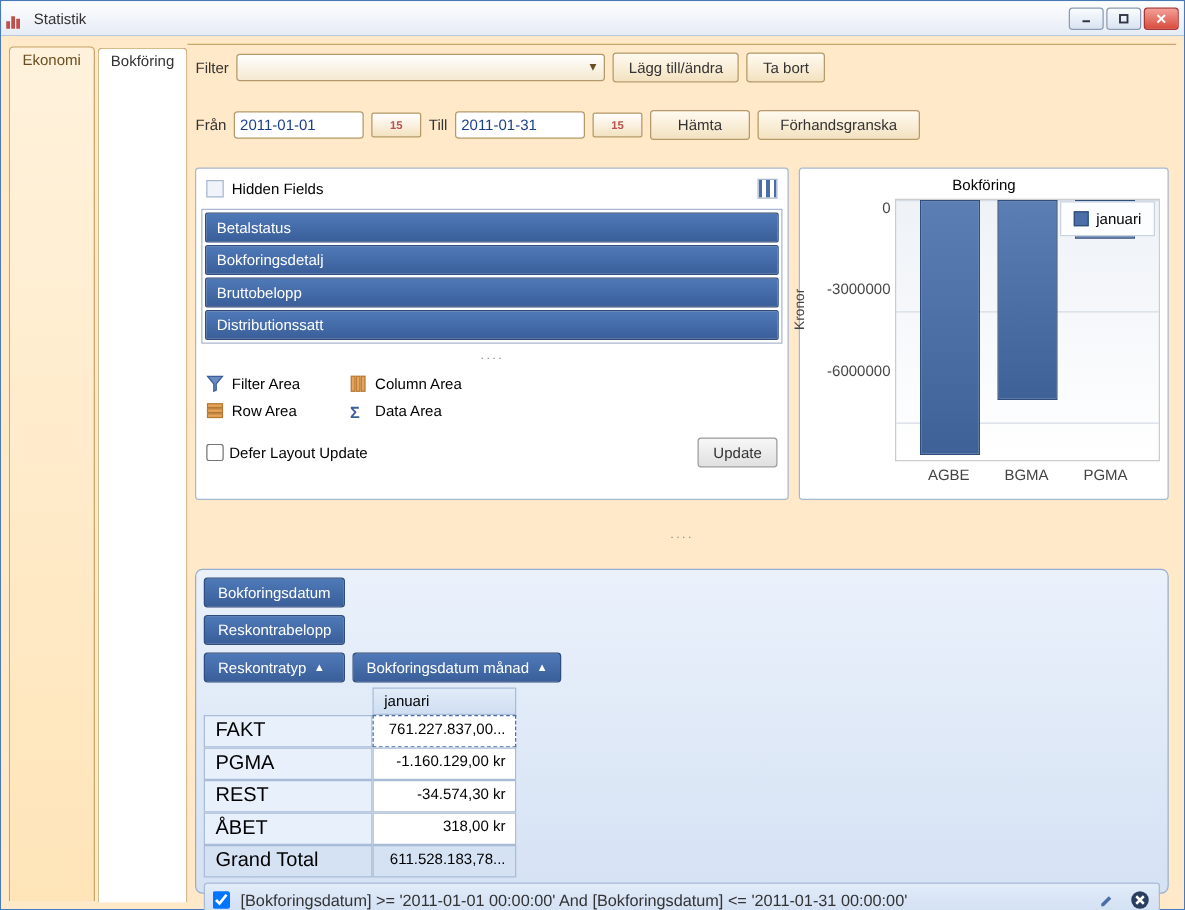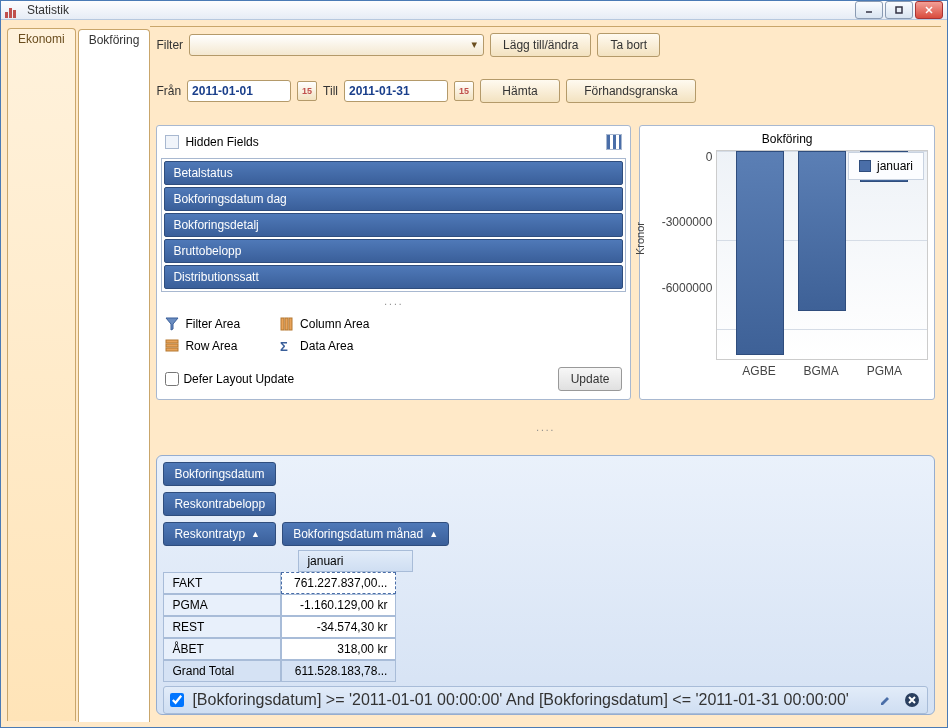--- a/index.html
+++ b/index.html
@@ -19,22 +19,22 @@
 .tabs { display:flex; gap:2px; padding-top:2px;}
 .tab { padding:3px 10px; border:1px solid #c9a66b; border-bottom:none; border-radius:4px 4px 0 0; background:linear-gradient(#fff2dc,#ffe4b8); cursor:pointer; color:#6b4e1f;}
 .tab.active { background:#fff; border-color:#c9a66b; color:#333; position:relative; top:1px;}
 .tabpanel { flex:1; background:#ffe9c8; border-top:1px solid #c9a66b; padding:6px; display:flex; flex-direction:column; gap:22px;}
 
 .filterrow, .daterow { display:flex; align-items:center; gap:6px; }
 .lbl { color:#333; }
 .combo { width:295px; height:22px; border:1px solid #b49a6a; border-radius:3px; background:linear-gradient(#fff,#f4e8d0); position:relative;}
 .combo::after{content:"▾"; position:absolute; right:6px; top:3px; color:#6b4e1f; font-size:11px;}
 .btn { height:24px; padding:0 12px; border:1px solid #b49a6a; border-radius:3px; background:linear-gradient(#fffaf0,#f3e2c0); cursor:pointer; color:#333;}
-.dateinput { width:104px; height:22px; border:1px solid #b49a6a; border-radius:3px; background:#fff; padding:0 4px; color:#1a3f8b;font-weight:bold;}
-.calicon { width:20px; height:20px; border:1px solid #b49a6a; background:linear-gradient(#fff,#f3e2c0); border-radius:2px; display:flex; align-items:center; justify-content:center; cursor:pointer; font-size:9px; color:#c0504d; font-weight:bold;}
+.dateinput { width:104px; height:22px; border:1px solid #b49a6a; border-radius:3px; background:#fff; padding:0 4px; color:#1a3f8b;}
+.calicon { width:40px; height:20px; border:1px solid #b49a6a; background:linear-gradient(#fff,#f3e2c0); border-radius:2px; display:flex; align-items:center; justify-content:center; cursor:pointer; font-size:9px; color:#c0504d; font-weight:bold;}
 
 .middle { flex:1; display:flex; gap:8px; }
 .leftpanel { width:475px; background:#fff; border:1px solid #a8b8d0; border-radius:3px; padding:4px; display:flex; flex-direction:column; gap:4px; }
 .hfhead { display:flex; align-items:center; gap:6px; padding:4px; }
 .hfhead .grip{width:14px;height:14px;border:1px solid #a8b8d0;background:#f0f4fa;}
 .fieldlist { border:1px solid #a8b8d0; max-height:160px; overflow:hidden; display:flex; flex-direction:column; gap:2px; padding:2px; background:#fff;}
 .fielditem { background:linear-gradient(#4f79b8,#3a5f9a); color:#fff; padding:4px 8px; border:1px solid #2f4d7d; border-radius:2px; cursor:grab; font-size:12px;}
 .areas { display:flex; gap:40px; padding:6px 4px; }
 .areacol { display:flex; flex-direction:column; gap:8px;}
 .area { display:flex; align-items:center; gap:6px; font-size:12px;}
@@ -55,28 +55,28 @@
 .bar { width:48px; background:linear-gradient(#5b7fb5,#3e6197); border:1px solid #2f4d7d;}
 .xaxis { display:flex; justify-content:space-around; padding:4px 12px 0; font-size:11px; color:#444; margin-left:70px;}
 .legend { position:absolute; right:4px; top:20px; border:1px solid #c8d2e0; background:#fcfdff; padding:6px 10px; display:flex; align-items:center; gap:6px; font-size:11px;}
 .legend .sw{width:12px;height:12px;background:#4a6ea8;border:1px solid #2f4d7d;}
 
 .bottom { height:260px; background:linear-gradient(#eaf1fb,#d5e2f4); border:1px solid #95add0; border-radius:6px; padding:6px; display:flex; flex-direction:column; gap:4px;}
 .chip { background:linear-gradient(#4f79b8,#3a5f9a); color:#fff; padding:4px 10px; border:1px solid #2f4d7d; border-radius:3px; font-size:12px; display:flex; align-items:center; gap:6px;}
 .chip .arr{font-size:9px;}
 .pivotrow { display:flex; }
 .colheader { background:linear-gradient(#e2ecf9,#cfdef2); border:1px solid #a8bcd8; padding:3px 8px; width:115px; font-size:12px;}
-.rowheader { width:118px; border:1px solid #a8bcd8; padding:3px 8px; background:#e8f0fb; font-size:12px;}
+.rowheader { width:135px; border:1px solid #a8bcd8; padding:3px 8px; background:#e8f0fb; font-size:16px;}
 .rowheader.gt{background:#d5e2f4; font-weight:normal;}
 .cell { width:115px; border:1px solid #a8bcd8; padding:3px 8px; text-align:right; background:#fff; font-size:12px;}
 .cell.gt{background:#d5e2f4;}
 .cell.first{border:1px dashed #4a6ea8;}
 .filterbar { display:flex; align-items:center; gap:8px; background:linear-gradient(#e2ecf9,#cfdef2); border:1px solid #a8bcd8; border-radius:3px; padding:4px 6px; margin-top:auto;}
 .filterbar input[type=checkbox]{width:14px;height:14px;}
-.filterbar .txt{flex:1; color:#333; font-size:16px;}
+.filterbar .txt{flex:1; color:#333; font-size:13px;}
 .filterbar .ibtn{width:18px;height:18px;cursor:pointer; display:flex;align-items:center;justify-content:center;}
 
 .dots{color:#888;letter-spacing:2px;text-align:center;font-size:10px;}
 </style>
 </head>
 <body>
 
 <div class="window">
   <div class="titlebar">
     <div class="icon">
@@ -135,21 +135,20 @@
 
         <div class="leftpanel">
           <div class="hfhead">
             <div class="grip"></div>
             <span>Hidden Fields</span>
             <div style="flex:1"></div>
             <div style="width:16px;height:16px;border:1px solid #a8b8d0;background:repeating-linear-gradient(90deg,#4a6ea8 0 3px,#fff 3px 6px);"></div>
           </div>
           <div class="fieldlist">
             <div class="fielditem">Betalstatus</div>
-            <div class="fielditem">Bokforingsdatum dag</div>
             <div class="fielditem">Bokforingsdetalj</div>
             <div class="fielditem">Bruttobelopp</div>
             <div class="fielditem">Distributionssatt</div>
           </div>
           <div class="dots">....</div>
           <div class="areas">
             <div class="areacol">
               <div class="area">
                   <span class="areaicon"><svg viewBox="0 0 14 14">
                       <path d="M1 1h12L8 7v5l-2 1V7z" fill="#6a8cc0" stroke="#3a5f9a"></path>

